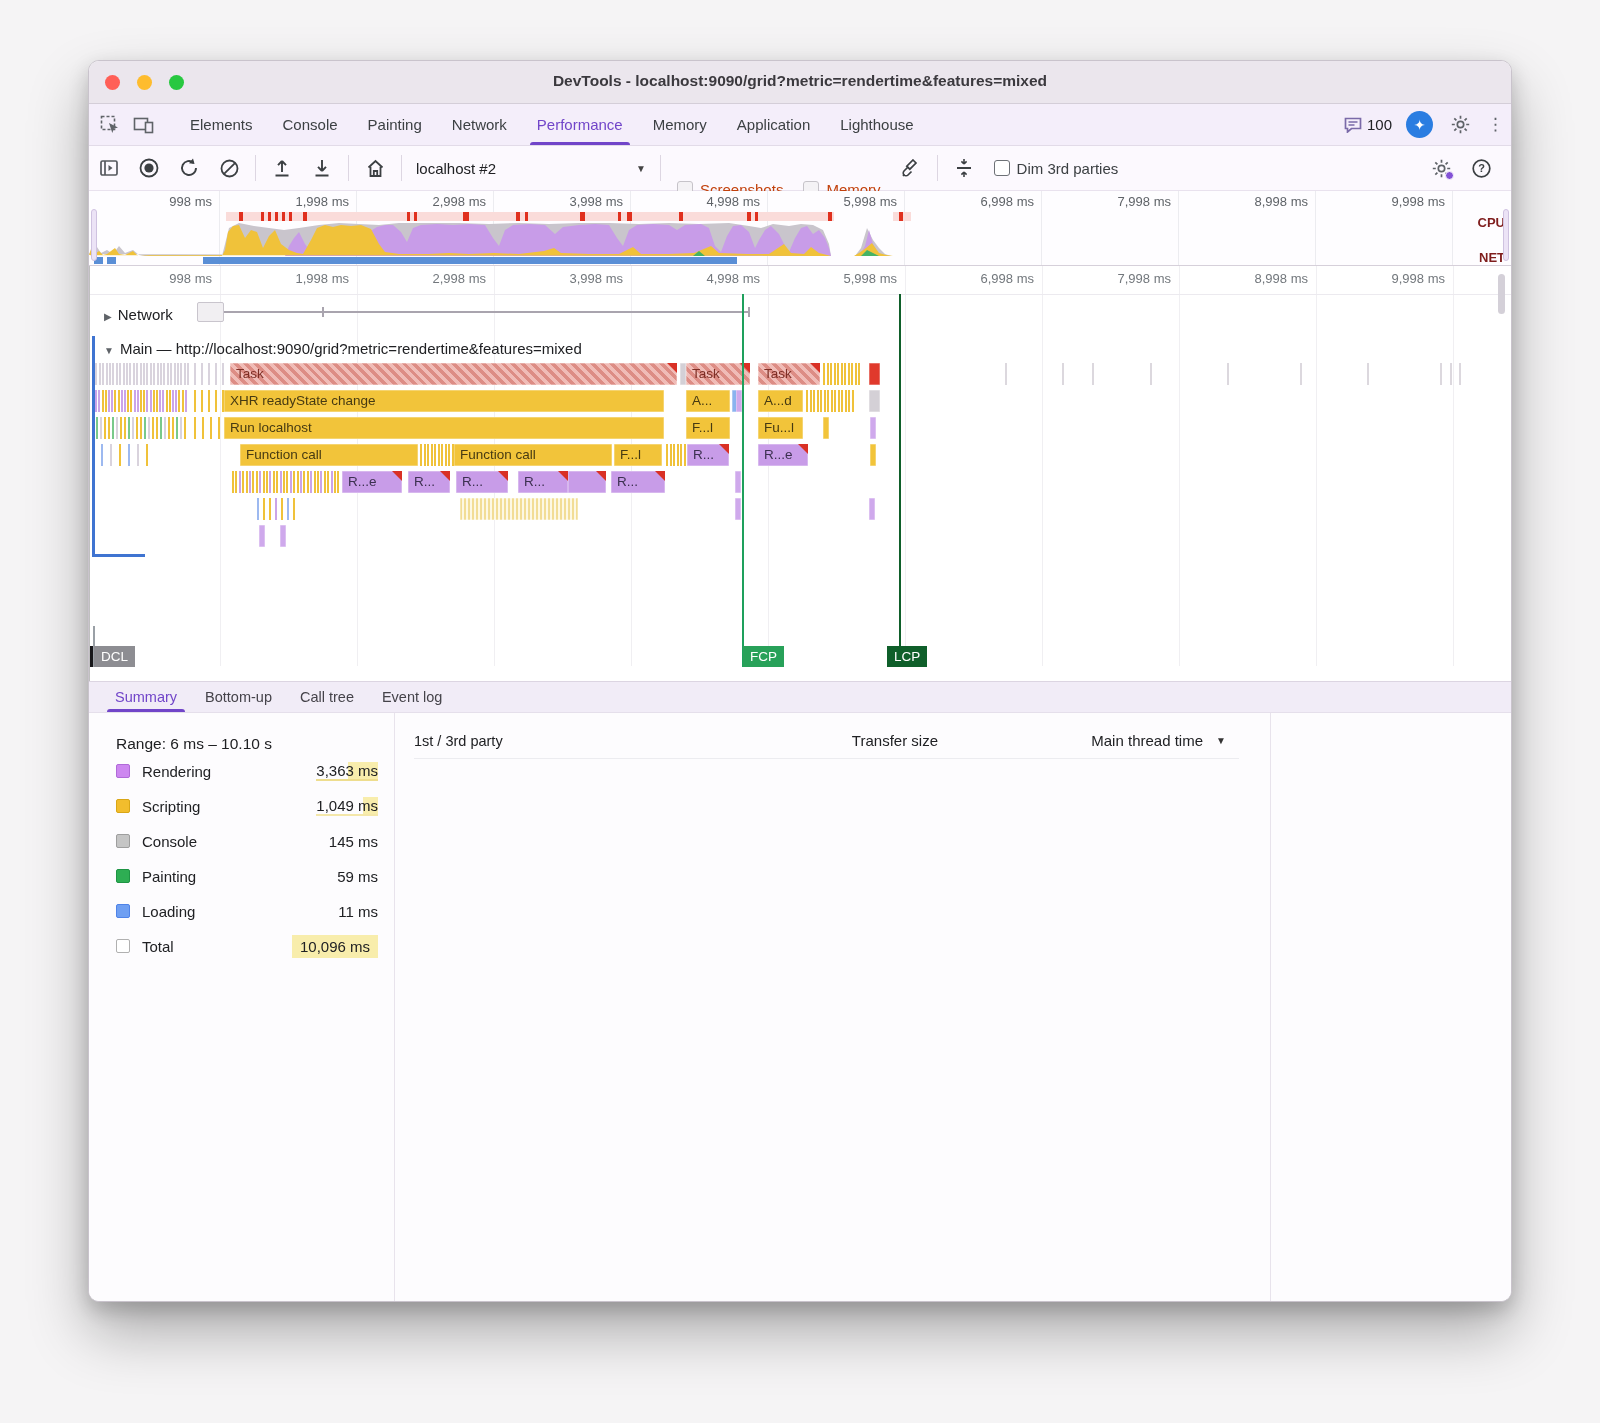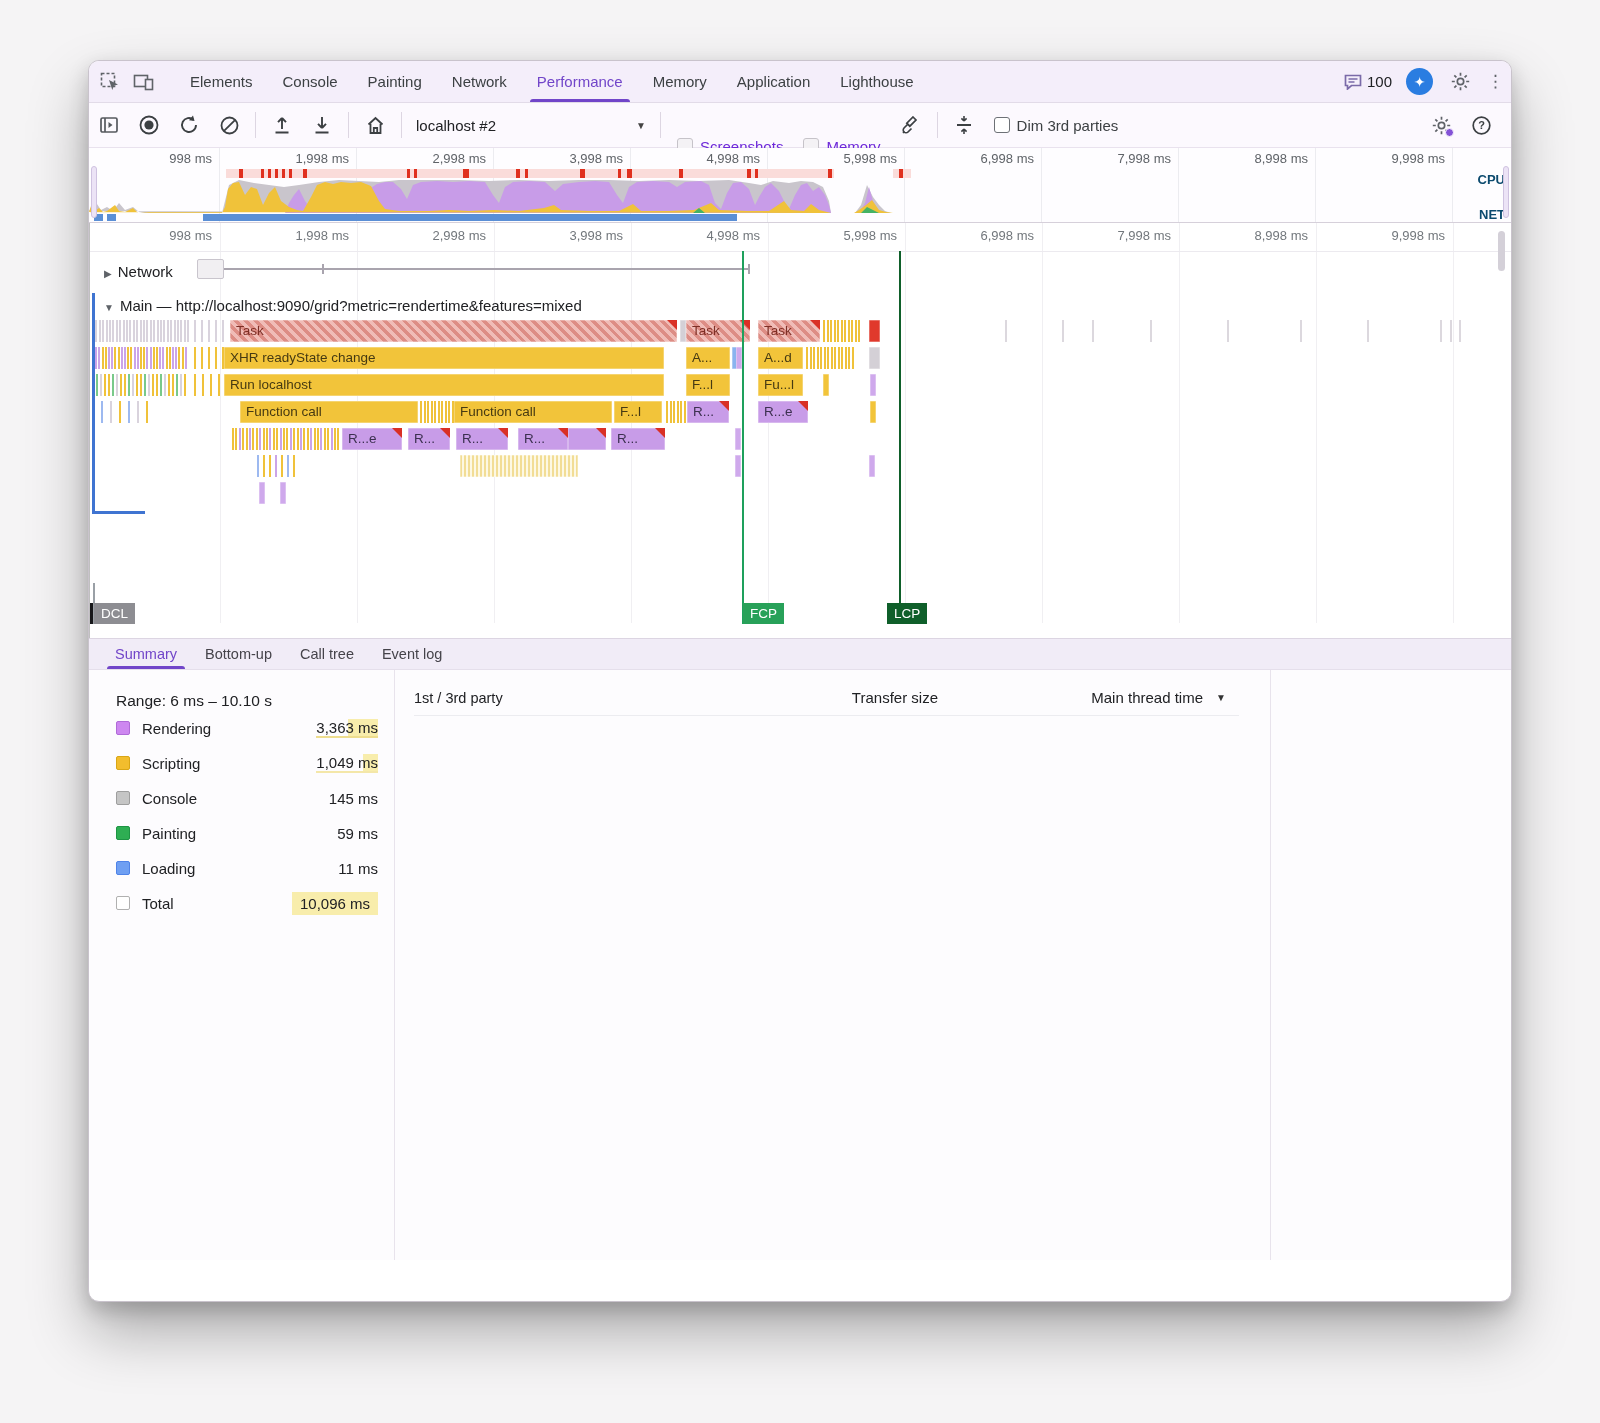--- a/index.html
+++ b/index.html
@@ -27,36 +27,36 @@
   #ai-button { width:27px; height:27px; border-radius:50%; background:#2a7de1; display:flex; align-items:center; justify-content:center; color:#fff; font-size:14px; }
   .kebab { color:#5f6368; font-size:17px; letter-spacing:0; line-height:5px; text-align:center; width:10px; }
   
   #toolbar { position:relative; height:45px; background:#fcf9fe; border-bottom:1px solid #e9e2ee; display:flex; align-items:center; }
   .ico { width:30px; height:30px; display:flex; align-items:center; justify-content:center; color:#55595e; margin:0 5px; }
   .vdiv { width:1px; height:26px; background:#ddd6e2; margin:0 6px; }
   #profile-select { display:flex; align-items:center; font-size:15px; color:#202124; margin:0 8px; width:230px; }
   #profile-caret { margin-left:auto; font-size:10px; color:#444; }
   .chk { display:flex; align-items:center; gap:7px; font-size:15px; margin:0 10px; }
   .chk .box { width:16px; height:16px; border-radius:3px; border:1.6px solid #c6c3c9; background:#f4f2f5; }
-  .chk.disabled { color:#6d28d9;margin-top:42px; }
+  .chk.disabled { color:#c2410c;margin-top:42px; }
   .chk.enabled { color:#3c4043; } .chk.enabled .box { border-color:#6d7176; background:#fff; }
   #toolbar-right { margin-left:auto; display:flex; align-items:center; padding-right:10px; }
   .gear-dot { position:relative; }
   .gear-dot::after { content:""; position:absolute; right:2px; bottom:3px; width:7px; height:7px; border-radius:50%; background:#8352d6; border:1.5px solid #fcf9fe; }
   
   #overview { position:relative; height:75px; background:#fefdff; border-bottom:1px solid #d6d0da; overflow:hidden; }
   .ov-grid { position:absolute; top:0; bottom:0; width:1px; background:#ececf0; }
   .ov-ticklabel { position:absolute; top:3px; font-size:13px; color:#5f6368; }
   #ov-strip { position:absolute; left:0; top:20px; height:11px; width:100%; }
   .strip-pink { position:absolute; top:1px; height:9px; background:#fadcda; }
   .strip-red { position:absolute; top:1px; height:9px; background:#e0301e; }
   #ov-cpu { position:absolute; left:0; top:31px; width:1424px; height:34px; }
   #ov-net { position:absolute; left:0; top:66px; height:8px; width:100%; }
   .net-bar { position:absolute; top:0; height:7px; background:#5a8fd6; }
-  .side-label { position:absolute; right:6px; font-size:13px; font-weight:bold; color:#0c4a6e; }
+  .side-label { position:absolute; right:6px; font-size:13px; font-weight:bold; color:#7f1d1d; }
   .ov-handle { position:absolute; top:18px; width:6px; height:52px; border-radius:4px; background:#ece3f6; border:1px solid #cfc2e0; }
   
   #flame { position:relative; height:415px; background:#fff; overflow:hidden; border-left:1px solid #bfbfbf; }
   .fl-grid { position:absolute; top:0; height:400px; width:1px; background:#f0eff2; }
   .fl-ticklabel { position:absolute; top:5px; font-size:13px; color:#72777c; }
   #fl-ruler-line { position:absolute; left:0; right:0; top:28px; height:1px; background:#eceaef; }
   .track-label { position:absolute; font-size:15px; color:#202124; }
   .tri-caret { font-size:10px; color:#5f6368; margin-right:6px; }
   #net-box { position:absolute; background:#f1eff2; border:1px solid #c9c5cd; border-radius:2px; }
   .whisk { position:absolute; background:#a9a4ae; }
@@ -103,20 +103,26 @@
   .pt-name { font-size:15px; color:#202124; display:flex; align-items:center; gap:9px; }
   .pt-sort { text-align:center; font-size:10px; color:#333; }
   .pill { background:#ece1fb; border-radius:9px; padding:2px 9px; font-size:13px; color:#2c2438; }
   svg { display:block; }
 </style>
 </head>
 <body>
 
 <div id="window">
 
+  <div id="titlebar">
+    <span class="traffic t-red"></span>
+    <span class="traffic t-yellow"></span>
+    <span class="traffic t-green"></span>
+    <div id="title-text">DevTools - localhost:9090/grid?metric=rendertime&amp;features=mixed</div>
+  </div>
 
   <div id="tabbar">
     <span class="tb-icon">
       <svg width="20" height="20" viewBox="0 0 20 20">
           <rect x="1.5" y="1.5" width="13" height="13" fill="none" stroke="#5f6368" stroke-width="1.6" stroke-dasharray="3 2"></rect>
           <polygon points="9,8 18,12.5 13.8,13.8 12.3,18 9,8" fill="#5f6368"></polygon>
         </svg>
     </span>
     <span class="tb-icon">
       <svg width="22" height="20" viewBox="0 0 22 20">

